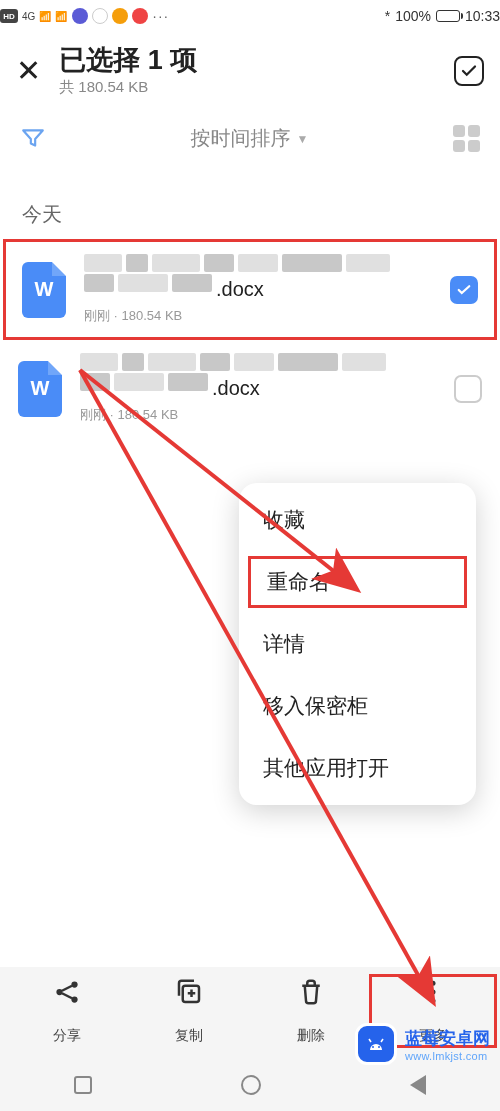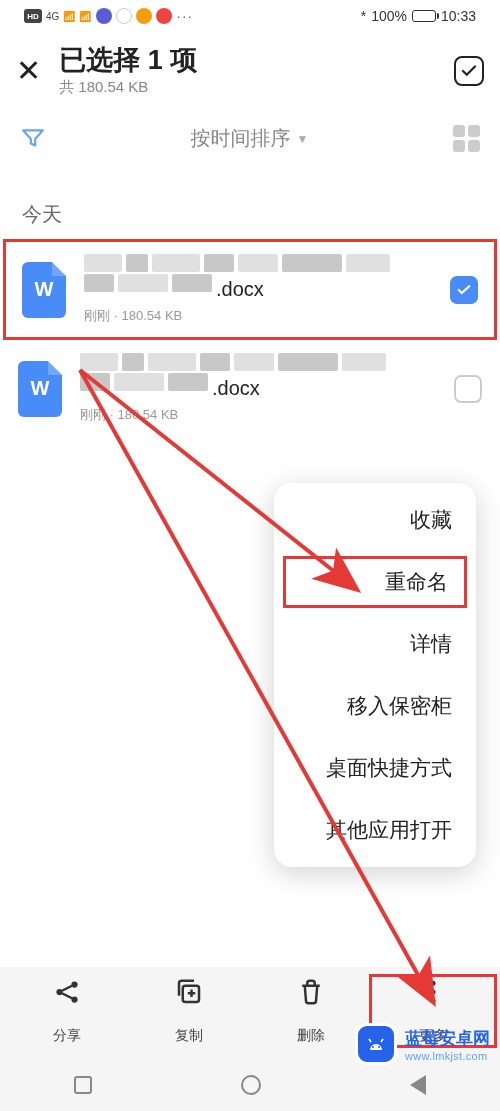--- a/index.html
+++ b/index.html
@@ -1,19 +1,19 @@
 <!DOCTYPE html>
 <html><head>
   <meta charset="utf-8">
   <style>
     * { margin: 0; padding: 0; box-sizing: border-box; }
     body { width: 500px; height: 1111px; background: #fff; font-family: -apple-system, "PingFang SC", "Microsoft YaHei", sans-serif; position: relative; overflow: hidden; }
     
     
-    .status-bar { height: 32px; display: flex; align-items: center; justify-content: space-between; padding: 0 24px; font-size: 14px; color: #333; }
+    .status-bar { height: 32px; display: flex; align-items: center; justify-content: space-between; padding: 0 0; font-size: 14px; color: #333; }
     .status-left { display: flex; align-items: center; gap: 4px; }
     .status-right { display: flex; align-items: center; gap: 5px; font-weight: 500; }
     .status-icon-box { width: 18px; height: 14px; background: #444; border-radius: 3px; color: #fff; font-size: 8px; display: flex; align-items: center; justify-content: center; font-weight: bold; }
     .sig { font-size: 10px; color: #444; }
     .circ { width: 16px; height: 16px; border-radius: 50%; display: inline-block; }
     .c1 { background: #5b5bd6; }
     .c2 { background: #fff; border: 1px solid #ccc; position: relative; }
     .c3 { background: #f59e0b; }
     .c4 { background: #ef4444; }
     .dots3 { color: #666; font-size: 14px; letter-spacing: 1px; }
@@ -49,21 +49,21 @@
     .file-body { flex: 1; min-width: 0; }
     .file-name { font-size: 20px; color: #222; display: block; margin-top: 4px; }
     .file-meta { font-size: 13px; color: #999; margin-top: 6px; }
     .censor-row { display: flex; gap: 4px; flex-wrap: wrap; margin-bottom: 2px; }
     .censor-block { height: 18px; background: #e0e0e0; border-radius: 2px; }
     .censor-block.d { background: #c8c8c8; }
     .check-box { width: 28px; height: 28px; border: 2px solid #ccc; border-radius: 7px; display: flex; align-items: center; justify-content: center; }
     .check-box.checked { background: #4a8cf7; border-color: #4a8cf7; color: #fff; }
     
     
-    .popup { position: absolute; right: 24px; top: 483px; width: 202px; background: #fff; border-radius: 18px; box-shadow: 0 6px 28px rgba(0,0,0,.18); padding: 6px 0; z-index: 10; text-align: right; }
+    .popup { position: absolute; right: 24px; top: 483px; width: 237px; background: #fff; border-radius: 18px; box-shadow: 0 6px 28px rgba(0,0,0,.18); padding: 6px 0; z-index: 10; }
     .popup-item { padding: 17px 24px; font-size: 21px; color: #222; }
     .popup-item.highlighted { outline: 3px solid #e53935; outline-offset: -8px; margin: 0 4px; border-radius: 4px; }
     
     
     .bottom-bar { position: absolute; bottom: 52px; left: 0; right: 0; display: flex; justify-content: space-around; padding: 10px 6px 14px; background: #f5f5f5; }
     .bottom-item { display: flex; flex-direction: column; align-items: center; gap: 20px; flex: 1; }
     .bottom-item svg { width: 30px; height: 30px; }
     .bottom-label { font-size: 14px; color: #444; }
     .bottom-item.highlighted { outline: 3px solid #e53935; outline-offset: 0px; }
     
@@ -184,21 +184,20 @@
     <div class="file-meta">刚刚 · 180.54 KB</div>
   </div>
   <div class="check-box"></div>
 </div>
 
 <div class="popup">
   <div class="popup-item">收藏</div>
   <div class="popup-item highlighted">重命名</div>
   <div class="popup-item">详情</div>
   <div class="popup-item">移入保密柜</div>
-  <div class="popup-item">桌面快捷方式</div>
   <div class="popup-item">其他应用打开</div>
 </div>
 
 <div class="bottom-bar">
   <div class="bottom-item">
     <svg viewBox="0 0 24 24">
         <circle cx="6" cy="12" r="2.5" fill="#333"></circle>
         <circle cx="18" cy="6" r="2.5" fill="#333"></circle>
         <circle cx="18" cy="18" r="2.5" fill="#333"></circle>
         <path d="M8 11l8-4M8 13l8 4" stroke="#333" stroke-width="2"></path>

